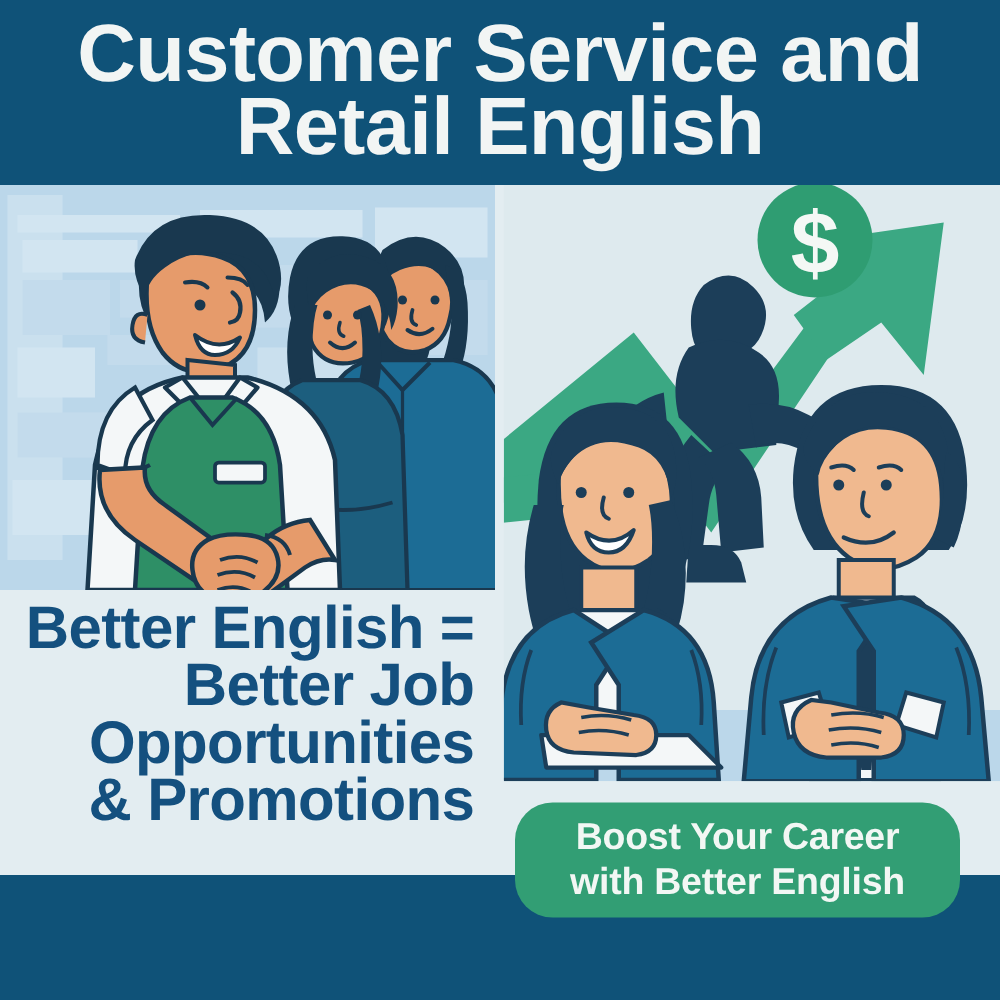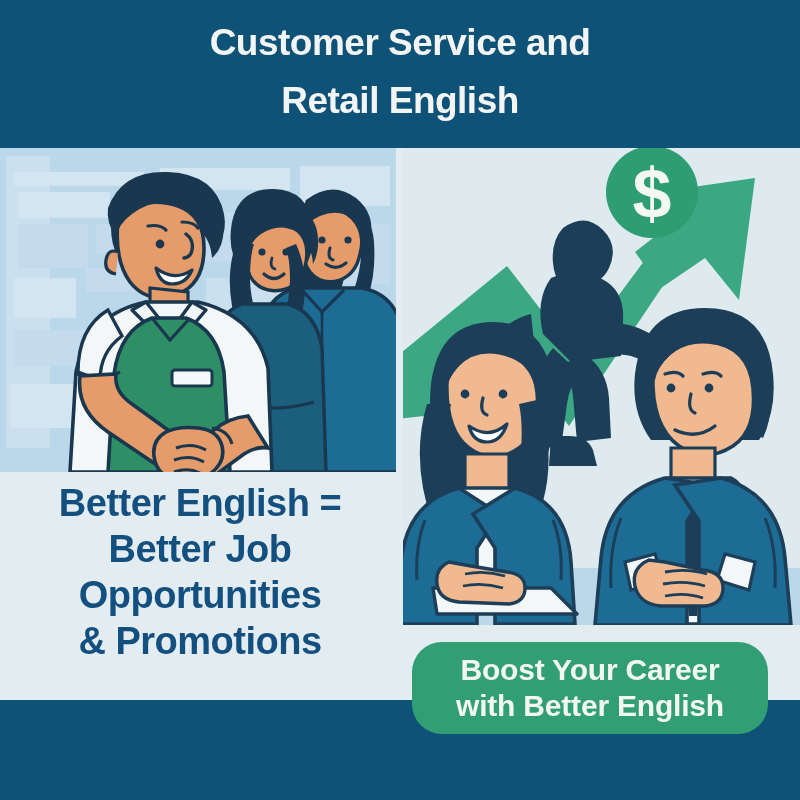--- a/index.html
+++ b/index.html
@@ -21,21 +21,21 @@
   
   .header {
     position:absolute; left:0; top:0; width:800px; height:148px;
     background:#0F5278;
     z-index:6;
   }
   .header-title {
     position:absolute; left:0; top:14px; width:800px;
     text-align:center;
     color:#F2F5F4;
-    font-size:37px;
+    font-size:65px;
     font-weight:bold;
     line-height:58px;
     letter-spacing:-0.5px;
     white-space:pre-line;
   }
 
   
   .footer-band {
     position:absolute; left:0; top:700px; width:800px; height:100px;
     background:#0F5278;
@@ -58,24 +58,24 @@
   .panel svg { display:block; }
 
   
   .headline-block {
     position:absolute; left:0px; top:480px; width:400px; height:190px;
     z-index:4;
     display:flex; align-items:flex-start; justify-content:center;
   }
   .headline {
     color:#14507F;
-    font-size:38px;
+    font-size:48px;
     font-weight:bold;
     line-height:46px;
-    text-align:center;
+    text-align:right;
     white-space:pre-line;
     letter-spacing:-0.5px;
   }
 
   
   .cta {
     position:absolute; left:412px; top:642px; width:356px; height:92px;
     background:#329E74;
     border-radius:30px;
     z-index:7;

